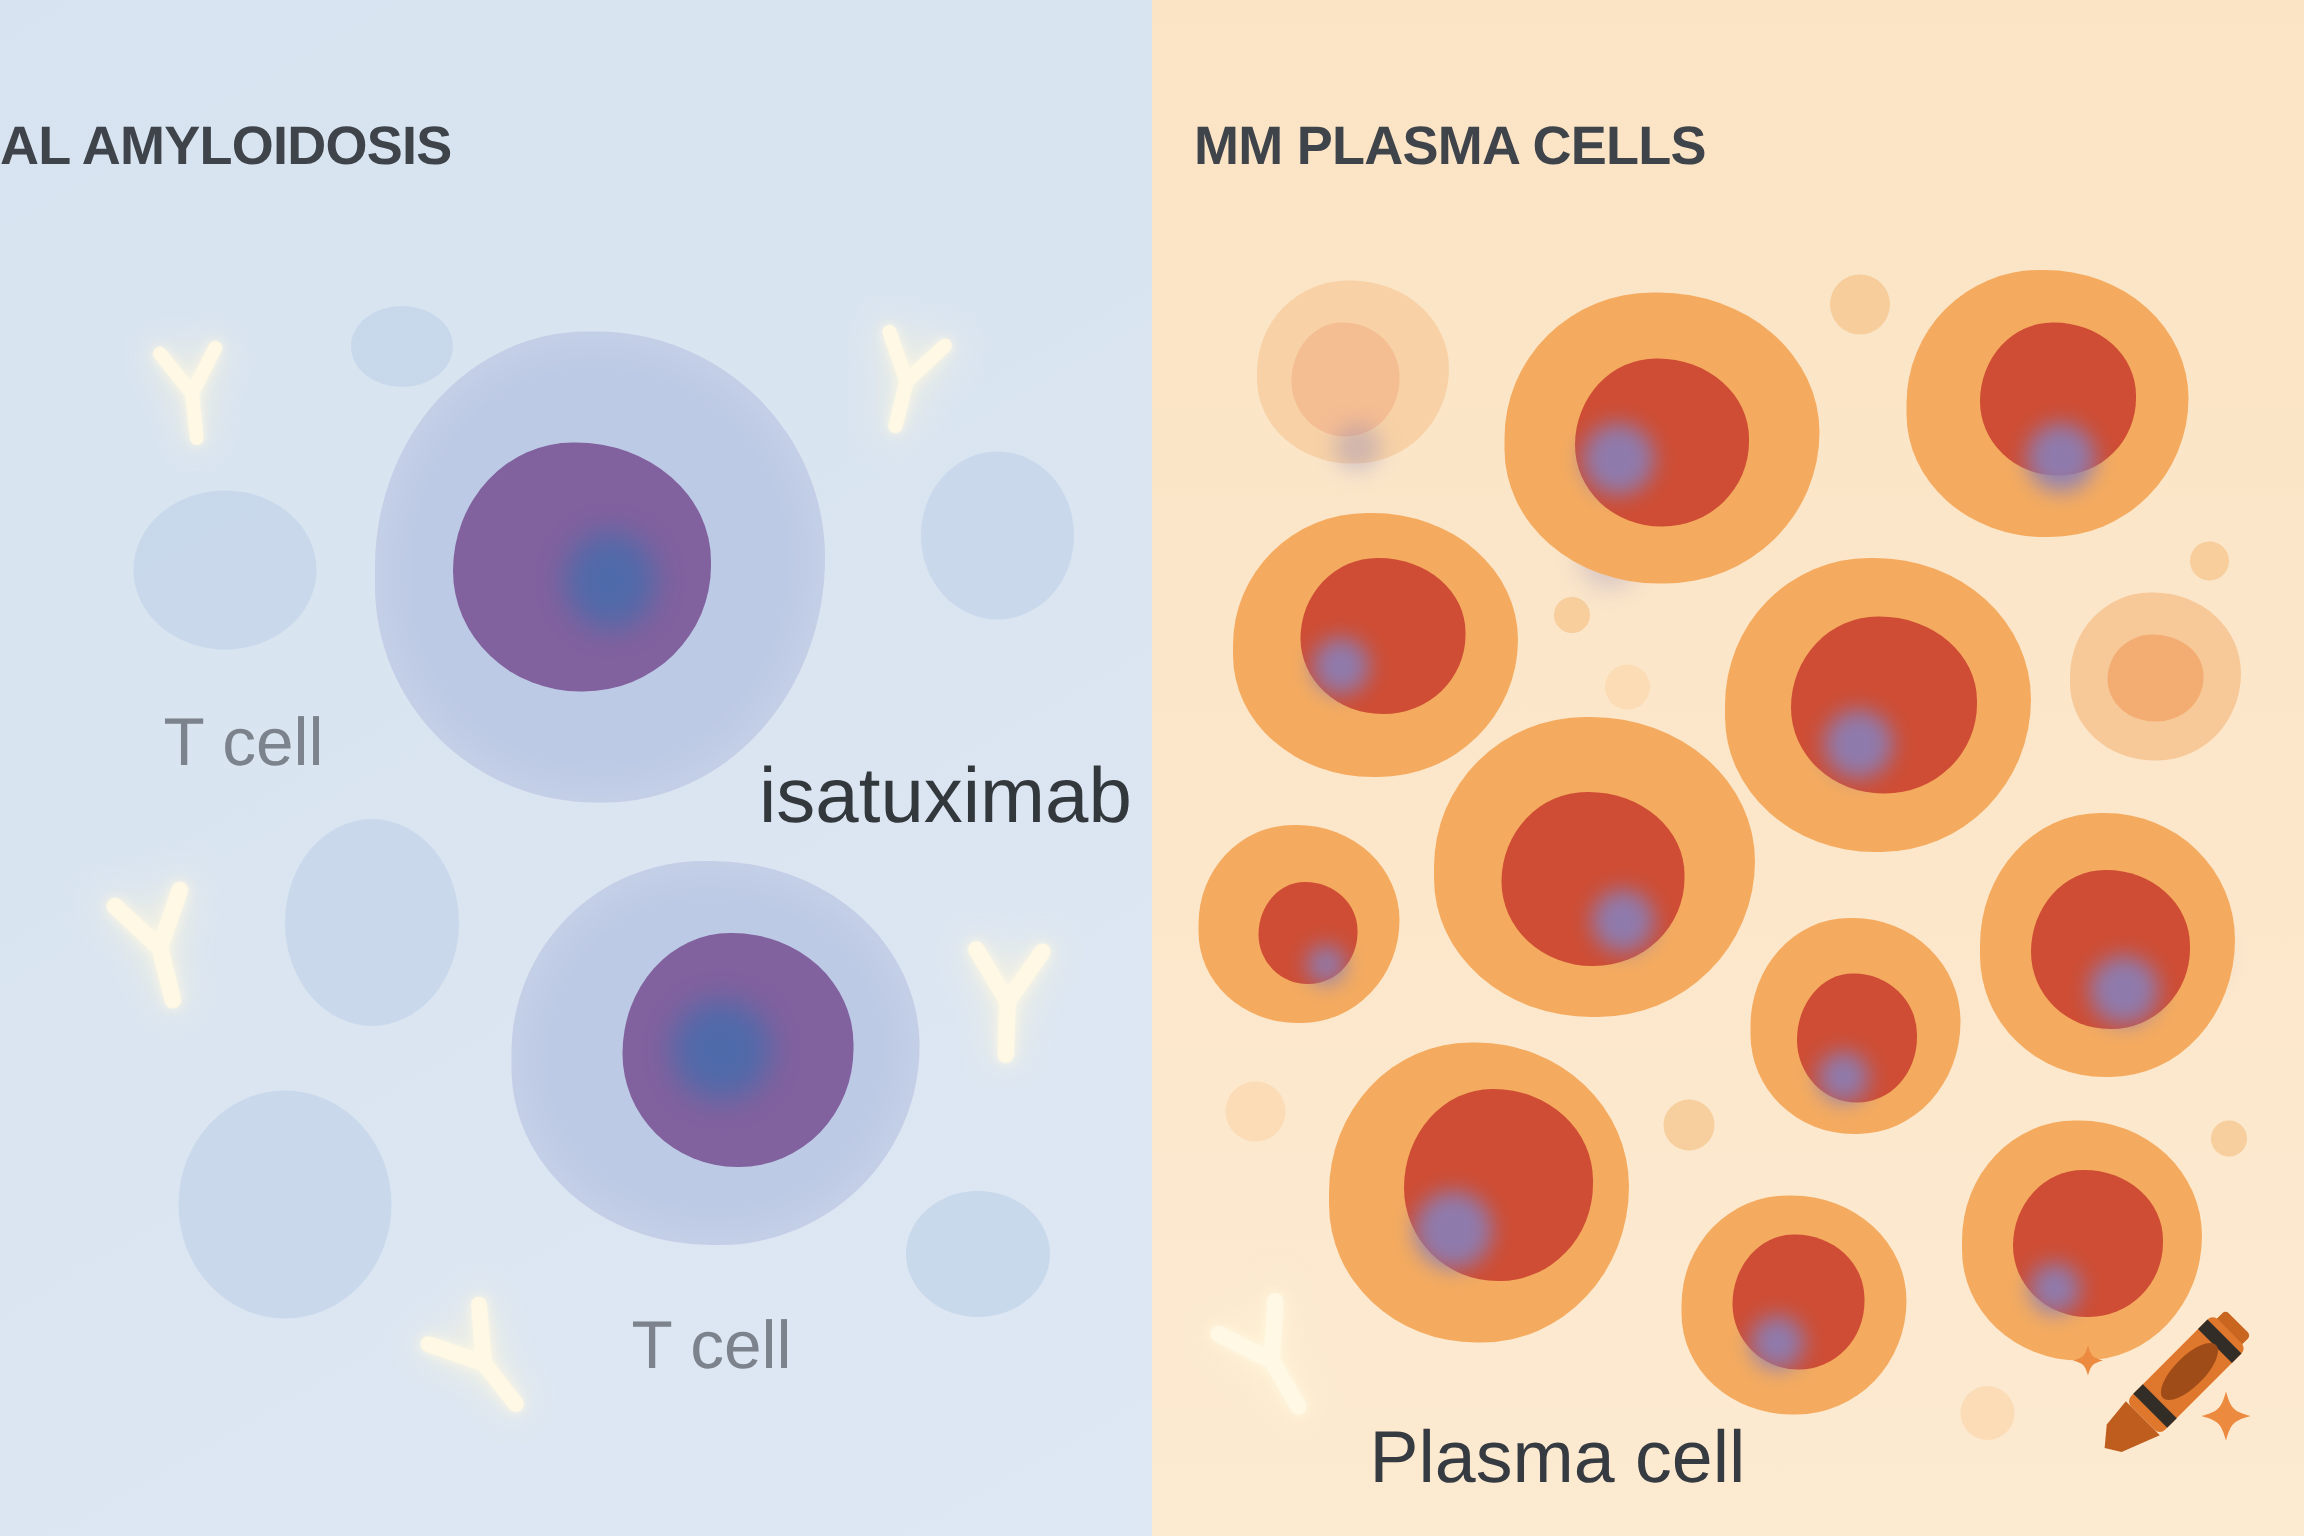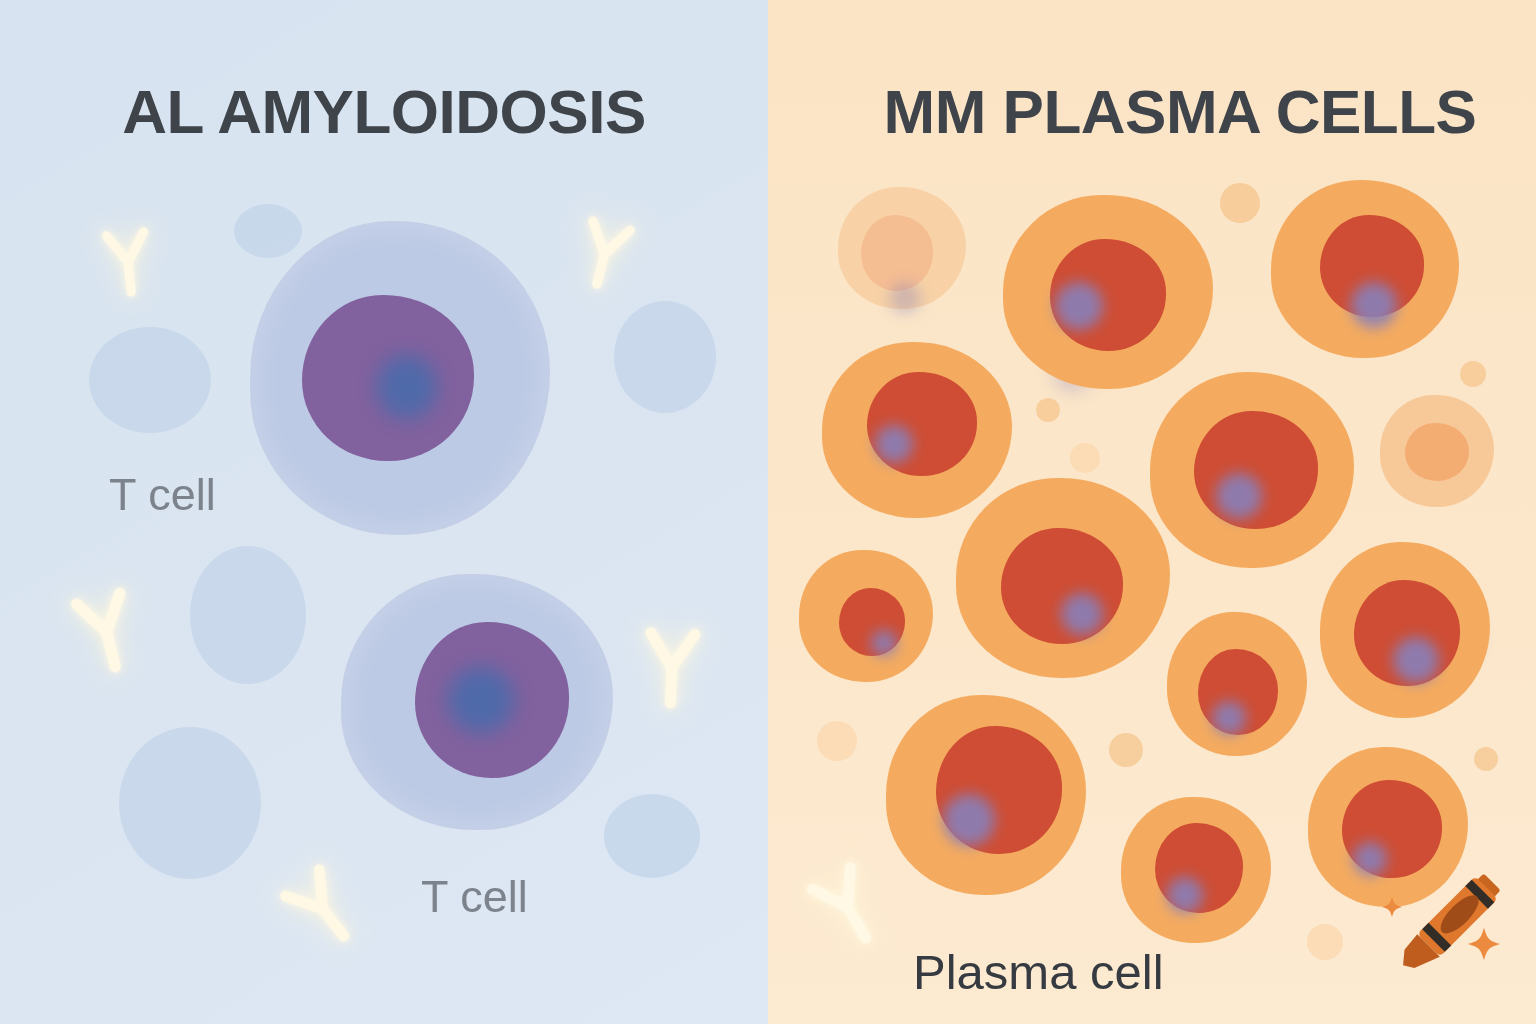--- a/index.html
+++ b/index.html
@@ -2,22 +2,22 @@
 <html><head>
 <meta charset="utf-8">
 <style>
   html,body{margin:0;padding:0;background:#222;}
   #canvas{position:relative;width:1536px;height:1024px;overflow:hidden;
           font-family:"Liberation Sans",sans-serif;}
   .panel{position:absolute;top:0;height:1024px;width:768px;}
   #panel-left{left:0;background:linear-gradient(150deg,#d7e3f0 0%,#dae5f1 55%,#dee8f4 100%);}
   #panel-right{left:768px;background:linear-gradient(180deg,#fbe4c5 0%,#fce7cb 60%,#fcead1 100%);}
   .layer{position:absolute;inset:0;}
-  h1.title{position:absolute;margin:0;width:768px;text-align:center;top:76px;
-           font-size:62px;font-weight:700;letter-spacing:-0.5px;color:#3f444b;}
+  h1.title{position:absolute;margin:0;width:768px;top:76px;
+           font-size:36px;font-weight:700;letter-spacing:-0.5px;color:#3f444b;}
   #title-right{left:784px;padding-left:12px;}
   .lbl{position:absolute;white-space:nowrap;}
   #lbl-tcell-top{left:109px;top:469px;font-size:45px;color:#7c838c;}
   #lbl-tcell-bottom{left:421px;top:871px;font-size:45px;color:#7c838c;}
   #lbl-isatuximab{left:506px;top:501px;font-size:52px;color:#33383d;}
   #lbl-plasma{left:913px;top:944px;font-size:49px;color:#363b41;}
   .blob,.dot,.cellbody,.nuc,.spot,.smudge{position:absolute;border-radius:50%;}
   .blob{background:#c6d6ea;opacity:.85;}
   .cellbody{border-radius:48% 52% 50% 50%/51% 49% 53% 47%;}
   .pbody{background-image:
@@ -153,20 +153,21 @@
         </svg></div>
       <div class="sparkle" style="left: 1466px; top: 926px; width: 36px; height: 36px;"><svg viewBox="-11 -11 22 22" width="100%" height="100%">
           <path d="M0,-10 C2,-3 3,-2 10,0 C3,2 2,3 0,10 C-2,3 -3,2 -10,0 C-3,-2 -2,-3 0,-10 Z" fill="#ec8a3f"></path>
         </svg></div>
     </div>
 
   <h1 class="title" id="title-left">AL AMYLOIDOSIS</h1>
   <h1 class="title" id="title-right">MM PLASMA CELLS</h1>
 
   <span class="lbl" id="lbl-tcell-top">T cell</span>
+  <span class="lbl" id="lbl-isatuximab">isatuximab</span>
   <span class="lbl" id="lbl-tcell-bottom">T cell</span>
   <span class="lbl" id="lbl-plasma">Plasma cell</span>
 
   <div id="crayon"><svg viewBox="0 0 146 150" width="146" height="150">
         <g transform="translate(76,62) rotate(45)">
           <rect x="-12" y="-54" width="24" height="12" rx="3" fill="#c8651f"></rect>
           <rect x="-16" y="-46" width="32" height="82" rx="5" fill="#df772c"></rect>
           <rect x="-16" y="-41" width="32" height="9" fill="#332d28"></rect>
           <rect x="-16" y="20" width="32" height="9" fill="#332d28"></rect>
           <ellipse cx="0" cy="-8" rx="10" ry="25" fill="#a04c18"></ellipse>

